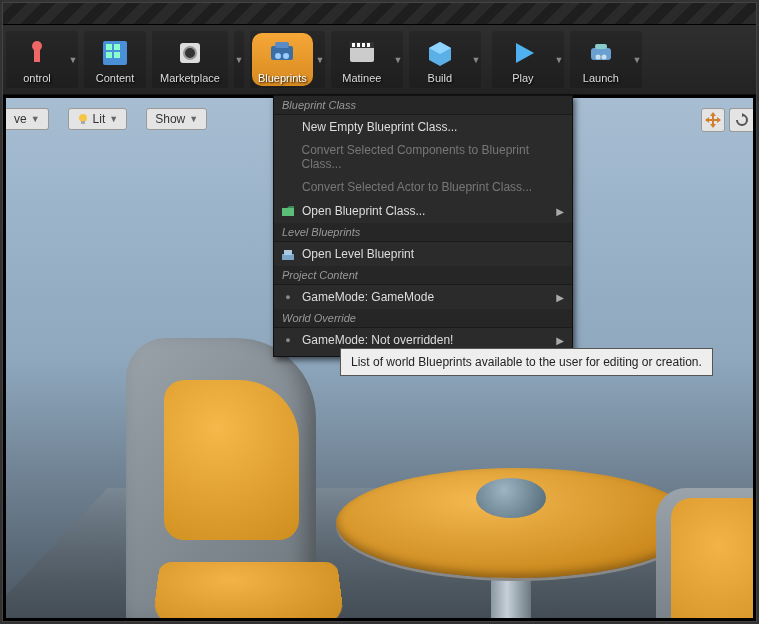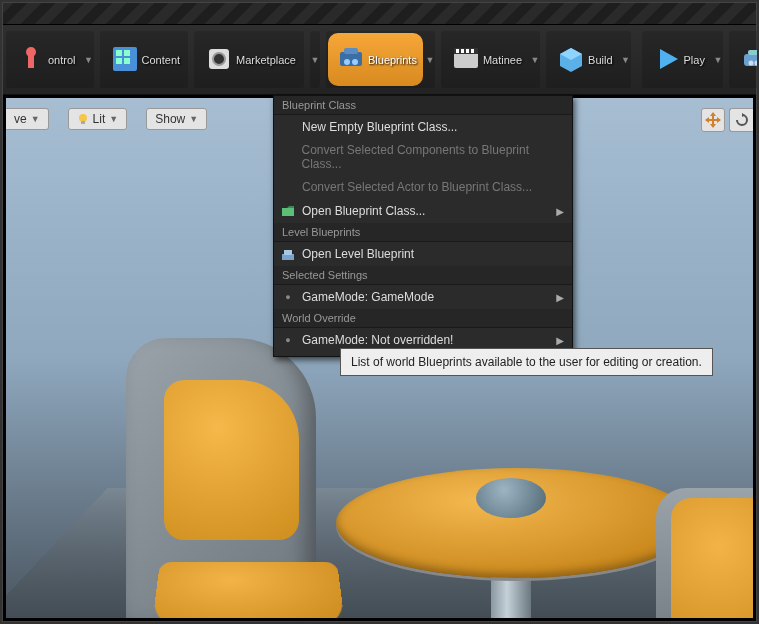--- a/index.html
+++ b/index.html
@@ -24,21 +24,21 @@
   }
   .toolbar {
     height: 70px;
     background: linear-gradient(#2f2f2f, #232323);
     display: flex;
     align-items: stretch;
     padding: 4px 0;
     border-bottom: 1px solid #111;
   }
   .tb-btn {
-    display: flex; flex-direction: row; align-items: center; justify-content: center;
+    display: flex; flex-direction: column; align-items: center; justify-content: center;
     padding: 2px 6px;
     min-width: 58px;
     position: relative;
     cursor: pointer;
     border-radius: 3px;
     margin: 2px 2px;
   }
   .tb-btn .ico {
     width: 34px; height: 34px;
     display: flex; align-items: center; justify-content: center;
@@ -103,20 +103,21 @@
     border: 1px solid #111;
     box-shadow: 2px 3px 6px rgba(0,0,0,0.6);
     z-index: 20;
     padding-bottom: 4px;
   }
   .menu-sect {
     padding: 3px 8px;
     color: #999; font-size: 11px;
     background: #262626;
     border-bottom: 1px solid #1a1a1a;
+    font-style: italic;
   }
   .menu-item {
     display: flex; align-items: center;
     padding: 4px 8px 4px 6px;
     color: #ddd; font-size: 12px;
     cursor: pointer;
     position: relative;
   }
   .menu-item.disabled { color: #777; cursor: default; }
   .menu-item .mi-ico { width: 16px; height: 16px; margin-right: 6px; display:flex; align-items:center; justify-content:center; }
@@ -396,21 +397,21 @@
     <div class="menu-item">
       <div class="mi-ico">
         <svg width="14" height="14">
             <rect x="1" y="7" width="12" height="6" fill="#7aa3c9"></rect>
             <rect x="3" y="3" width="8" height="5" fill="#a8c8e4"></rect>
           </svg>
       </div>
       <span>Open Level Blueprint</span>
     </div>
 
-    <div class="menu-sect">Selected Settings</div>
+    <div class="menu-sect">Project Content</div>
     <div class="menu-item">
       <div class="mi-ico bullet"></div>
       <span>GameMode: GameMode</span>
       <span class="arrow">▶</span>
     </div>
 
     <div class="menu-sect">World Override</div>
     <div class="menu-item">
       <div class="mi-ico bullet"></div>
       <span>GameMode: Not overridden!</span>

